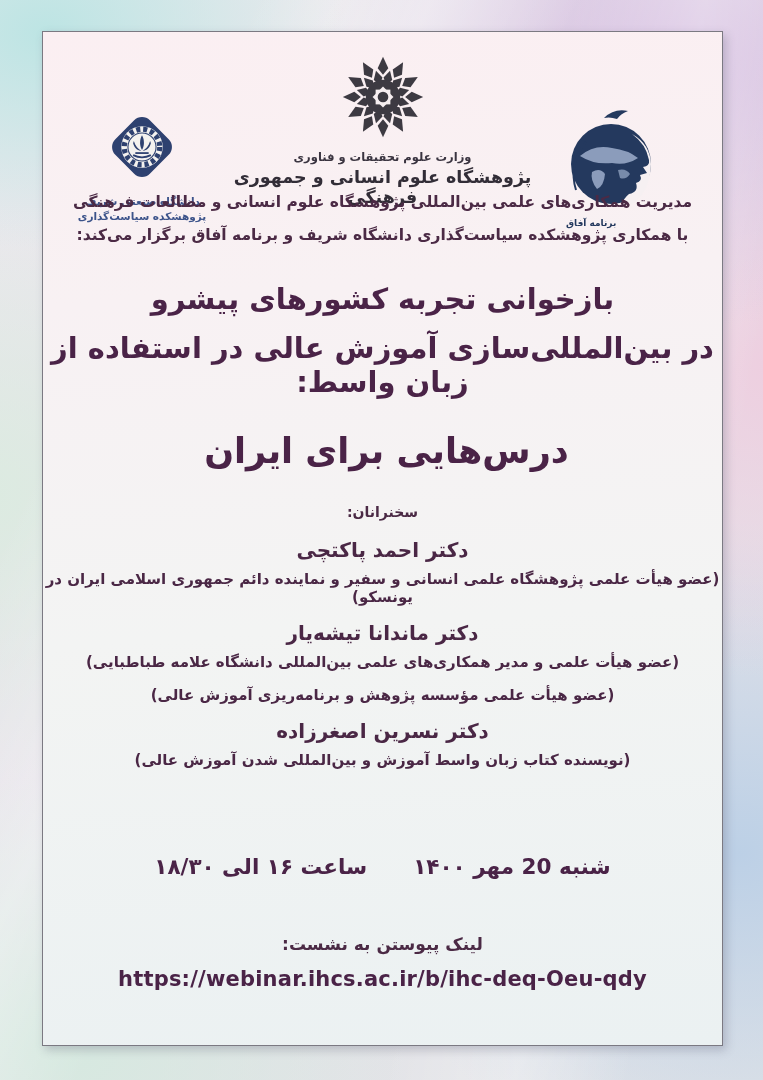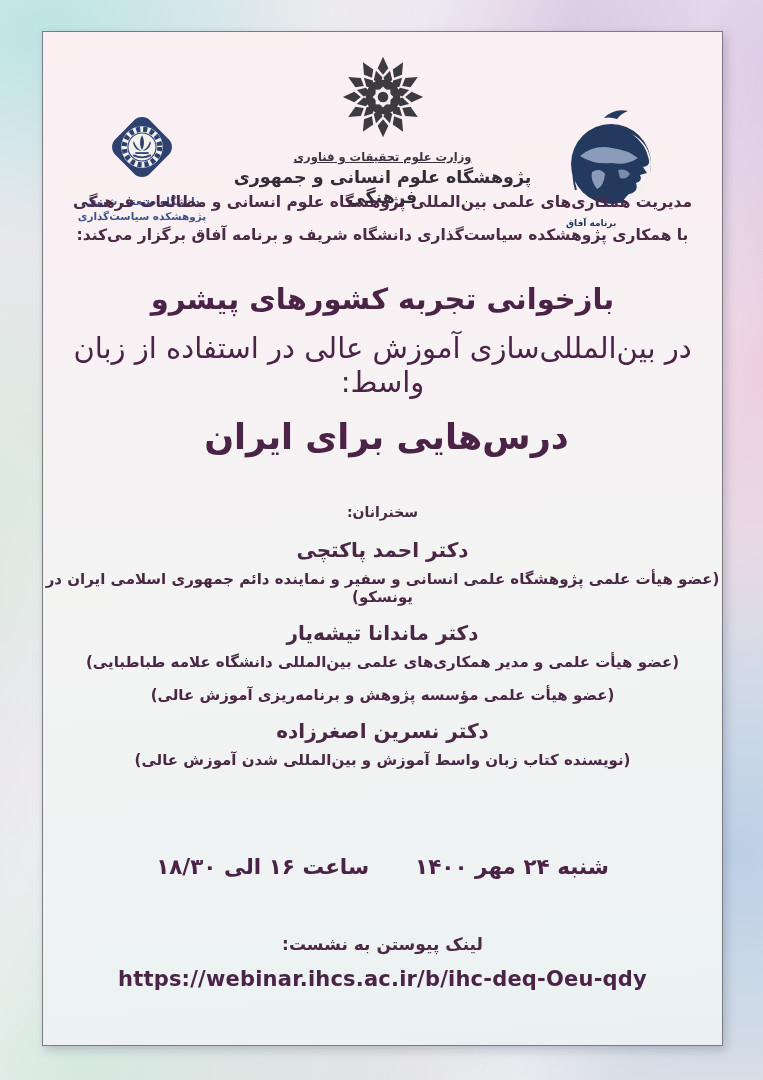--- a/index.html
+++ b/index.html
@@ -28,30 +28,30 @@
     background:linear-gradient(176deg, #fbeff2 0%, #f8f1f3 26%, #f3f4f3 58%, #ebf1f2 100%);
     box-shadow:3px 4px 9px rgba(80,80,105,0.28);
   }
   .abs { position:absolute; left:0; right:0; text-align:center; }
   .rtl { direction:rtl; }
 
   
   .sharif-block { position:absolute; left:24px; top:78px; width:150px; text-align:center; }
   .sharif-caption { margin-top:6px; font-size:10.5px; font-weight:bold; color:#3c538a; line-height:1.45; direction:rtl; }
   .emblem-block { position:absolute; left:50%; transform:translateX(-50%); top:24px; width:340px; text-align:center; }
-  .ministry-line { margin-top:8px; font-size:11.5px; font-weight:600; color:#3a3440; direction:rtl;text-decoration:underline; }
+  .ministry-line { margin-top:8px; font-size:11.5px; font-weight:600; color:#3a3440; direction:rtl; }
   .institute-line { margin-top:3px; font-size:17.5px; font-weight:bold; color:#322d37; direction:rtl; }
   .afagh-block { position:absolute; right:16px; top:74px; width:140px; text-align:left; }
   .afagh-caption { margin-top:4px; font-size:9px; font-weight:bold; color:#24395e; direction:rtl; letter-spacing:1px; }
 
   .organizer { top:154px; font-size:15.5px; font-weight:bold; color:#4b2a45; line-height:2.1; }
 
   .title-block { top:250px; color:#4a2347; }
   .title-l1 { font-size:29px; font-weight:bold; margin-bottom:15px; }
-  .title-l2 { font-size:29px; font-weight:normal; margin-bottom:18px; }
+  .title-l2 { font-size:29px; font-weight:bold; margin-bottom:32px; }
   .title-l3 { font-size:35px; font-weight:bold;padding-left:8px; }
 
   .speakers-heading { top:472px; font-size:14px; font-weight:bold; color:#4b2a45; }
   .speakers-list { top:506px; color:#4a2745; }
   .speaker-name { font-size:20px; font-weight:bold; margin-bottom:8px; }
   .speaker-affiliation { font-size:15px; font-weight:600; margin-bottom:15px; }
 
   .schedule { top:822px; font-size:21.5px; font-weight:bold; color:#4a2347;
     display:flex; justify-content:center; gap:46px; }
   .join-label { top:902px; font-size:17px; font-weight:bold; color:#4b2a45; }
@@ -167,20 +167,20 @@
     <div>
       <div class="speaker-affiliation">(عضو هیأت علمی مؤسسه پژوهش و برنامه‌ریزی آموزش عالی)</div>
     </div>
     <div>
       <div class="speaker-name">دکتر نسرین اصغرزاده</div>
       <div class="speaker-affiliation">(نویسنده کتاب زبان واسط آموزش و بین‌المللی شدن آموزش عالی)</div>
     </div>
   </div>
 
   <div class="abs rtl schedule">
-    <span>شنبه ۲۴ مهر ۱۴۰۰</span>
+    <span>شنبه 20 مهر ۱۴۰۰</span>
     <span>ساعت ۱۶ الی ۱۸/۳۰</span>
   </div>
 
   <div class="abs rtl join-label">لینک پیوستن به نشست:</div>
   <div class="abs join-url">https://webinar.ihcs.ac.ir/b/ihc-deq-Oeu-qdy</div>
 
 </div>
 
 </body></html>

